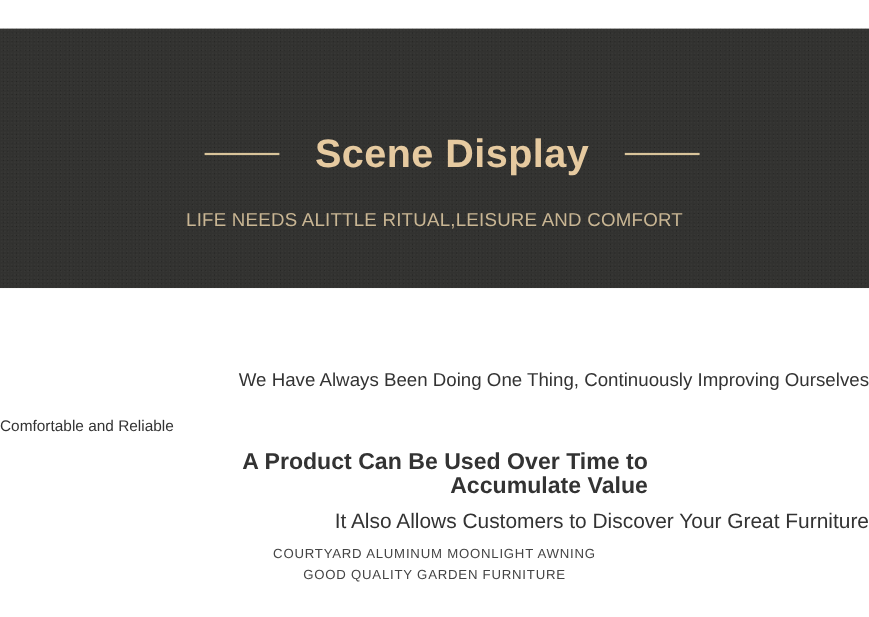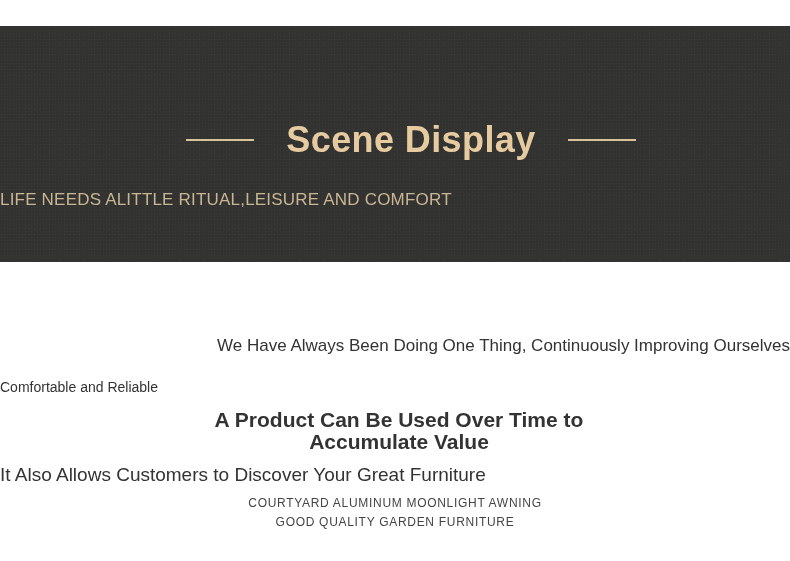--- a/index.html
+++ b/index.html
@@ -85,21 +85,21 @@
     letter-spacing: 0.4px;
     white-space: nowrap;
     line-height: 1;
   }
 
   .hero-subtitle {
     position: absolute;
     left: 0;
     right: 0;
     top: 147px;
-    text-align: left;
+    text-align: center;
     font-size: 17px;
     color: #c9b694;
     letter-spacing: 0.2px;
     white-space: nowrap;
   }
 
   
   .content {
     position: absolute;
     left: 0;
@@ -129,32 +129,32 @@
     font-size: 14px;
     color: #333333;
     white-space: nowrap;
   }
 
   .block-heading {
     position: absolute;
     left: 209px;
     top: 130px;
     width: 380px;
-    text-align: center;
+    text-align: right;
     font-size: 21px;
     line-height: 22px;
     color: #333333;
   }
 
   .line-tail {
     position: absolute;
     left: 0;
     right: 0;
     top: 183px;
-    text-align: left;
+    text-align: right;
     font-size: 19px;
     color: #333333;
     white-space: nowrap;
   }
 
   .caption-block {
     position: absolute;
     left: 0;
     right: 0;
     top: 232px;

